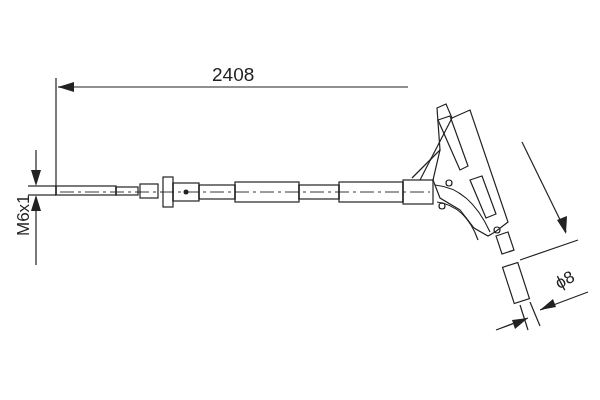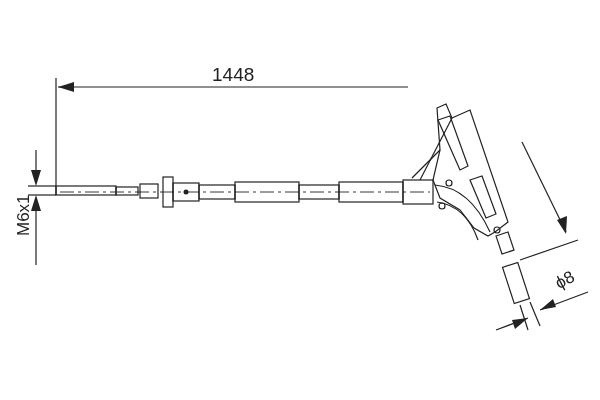--- a/index.html
+++ b/index.html
@@ -62,15 +62,15 @@
     <polygon points="58,87 74,82 74,92"></polygon>
     <polygon points="36,186 31,170 41,170"></polygon>
     <polygon points="36,195 31,211 41,211"></polygon>
     <polygon points="566,234 557,220 567,216"></polygon>
     <polygon points="528,318 512,320 515,329"></polygon>
     <polygon points="540,310 556,307 553,299"></polygon>
     <circle cx="186" cy="192" r="2.5"></circle>
   </g>
 </svg>
 
-<div class="lbl len">1448</div>
+<div class="lbl len">2408</div>
 <div class="lbl thr">M6x1</div>
 <div class="lbl dia">ϕ8</div>
 
 </body></html>

